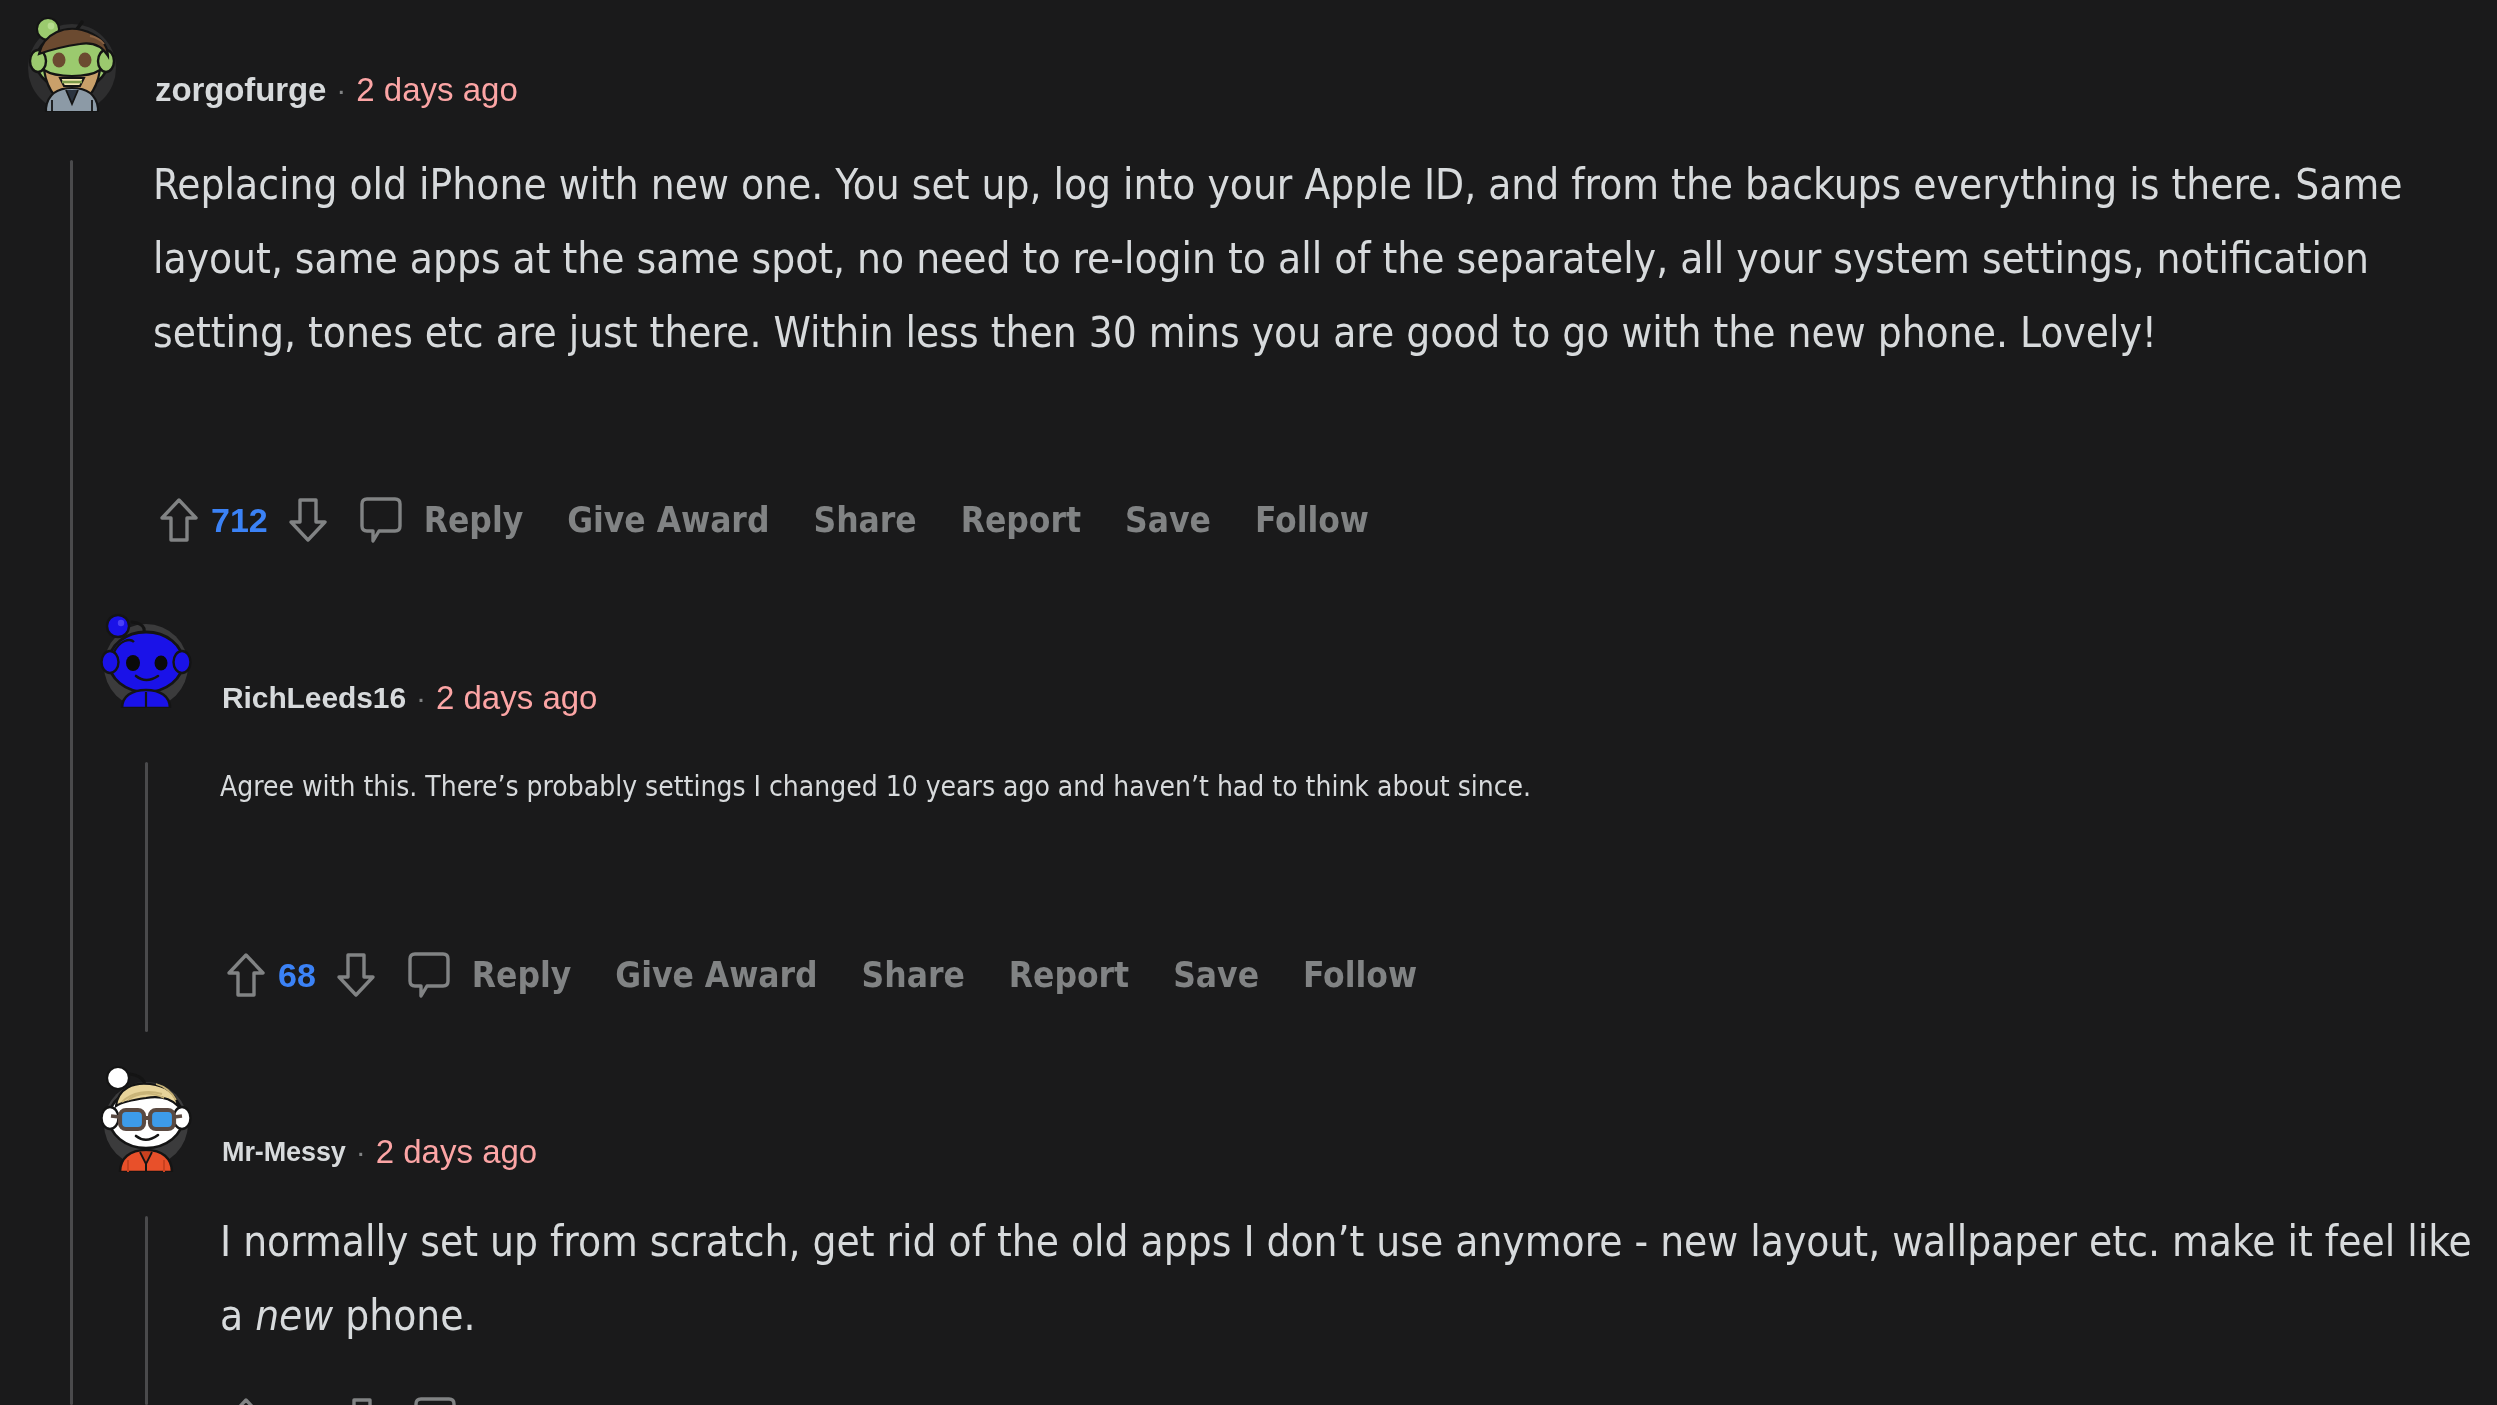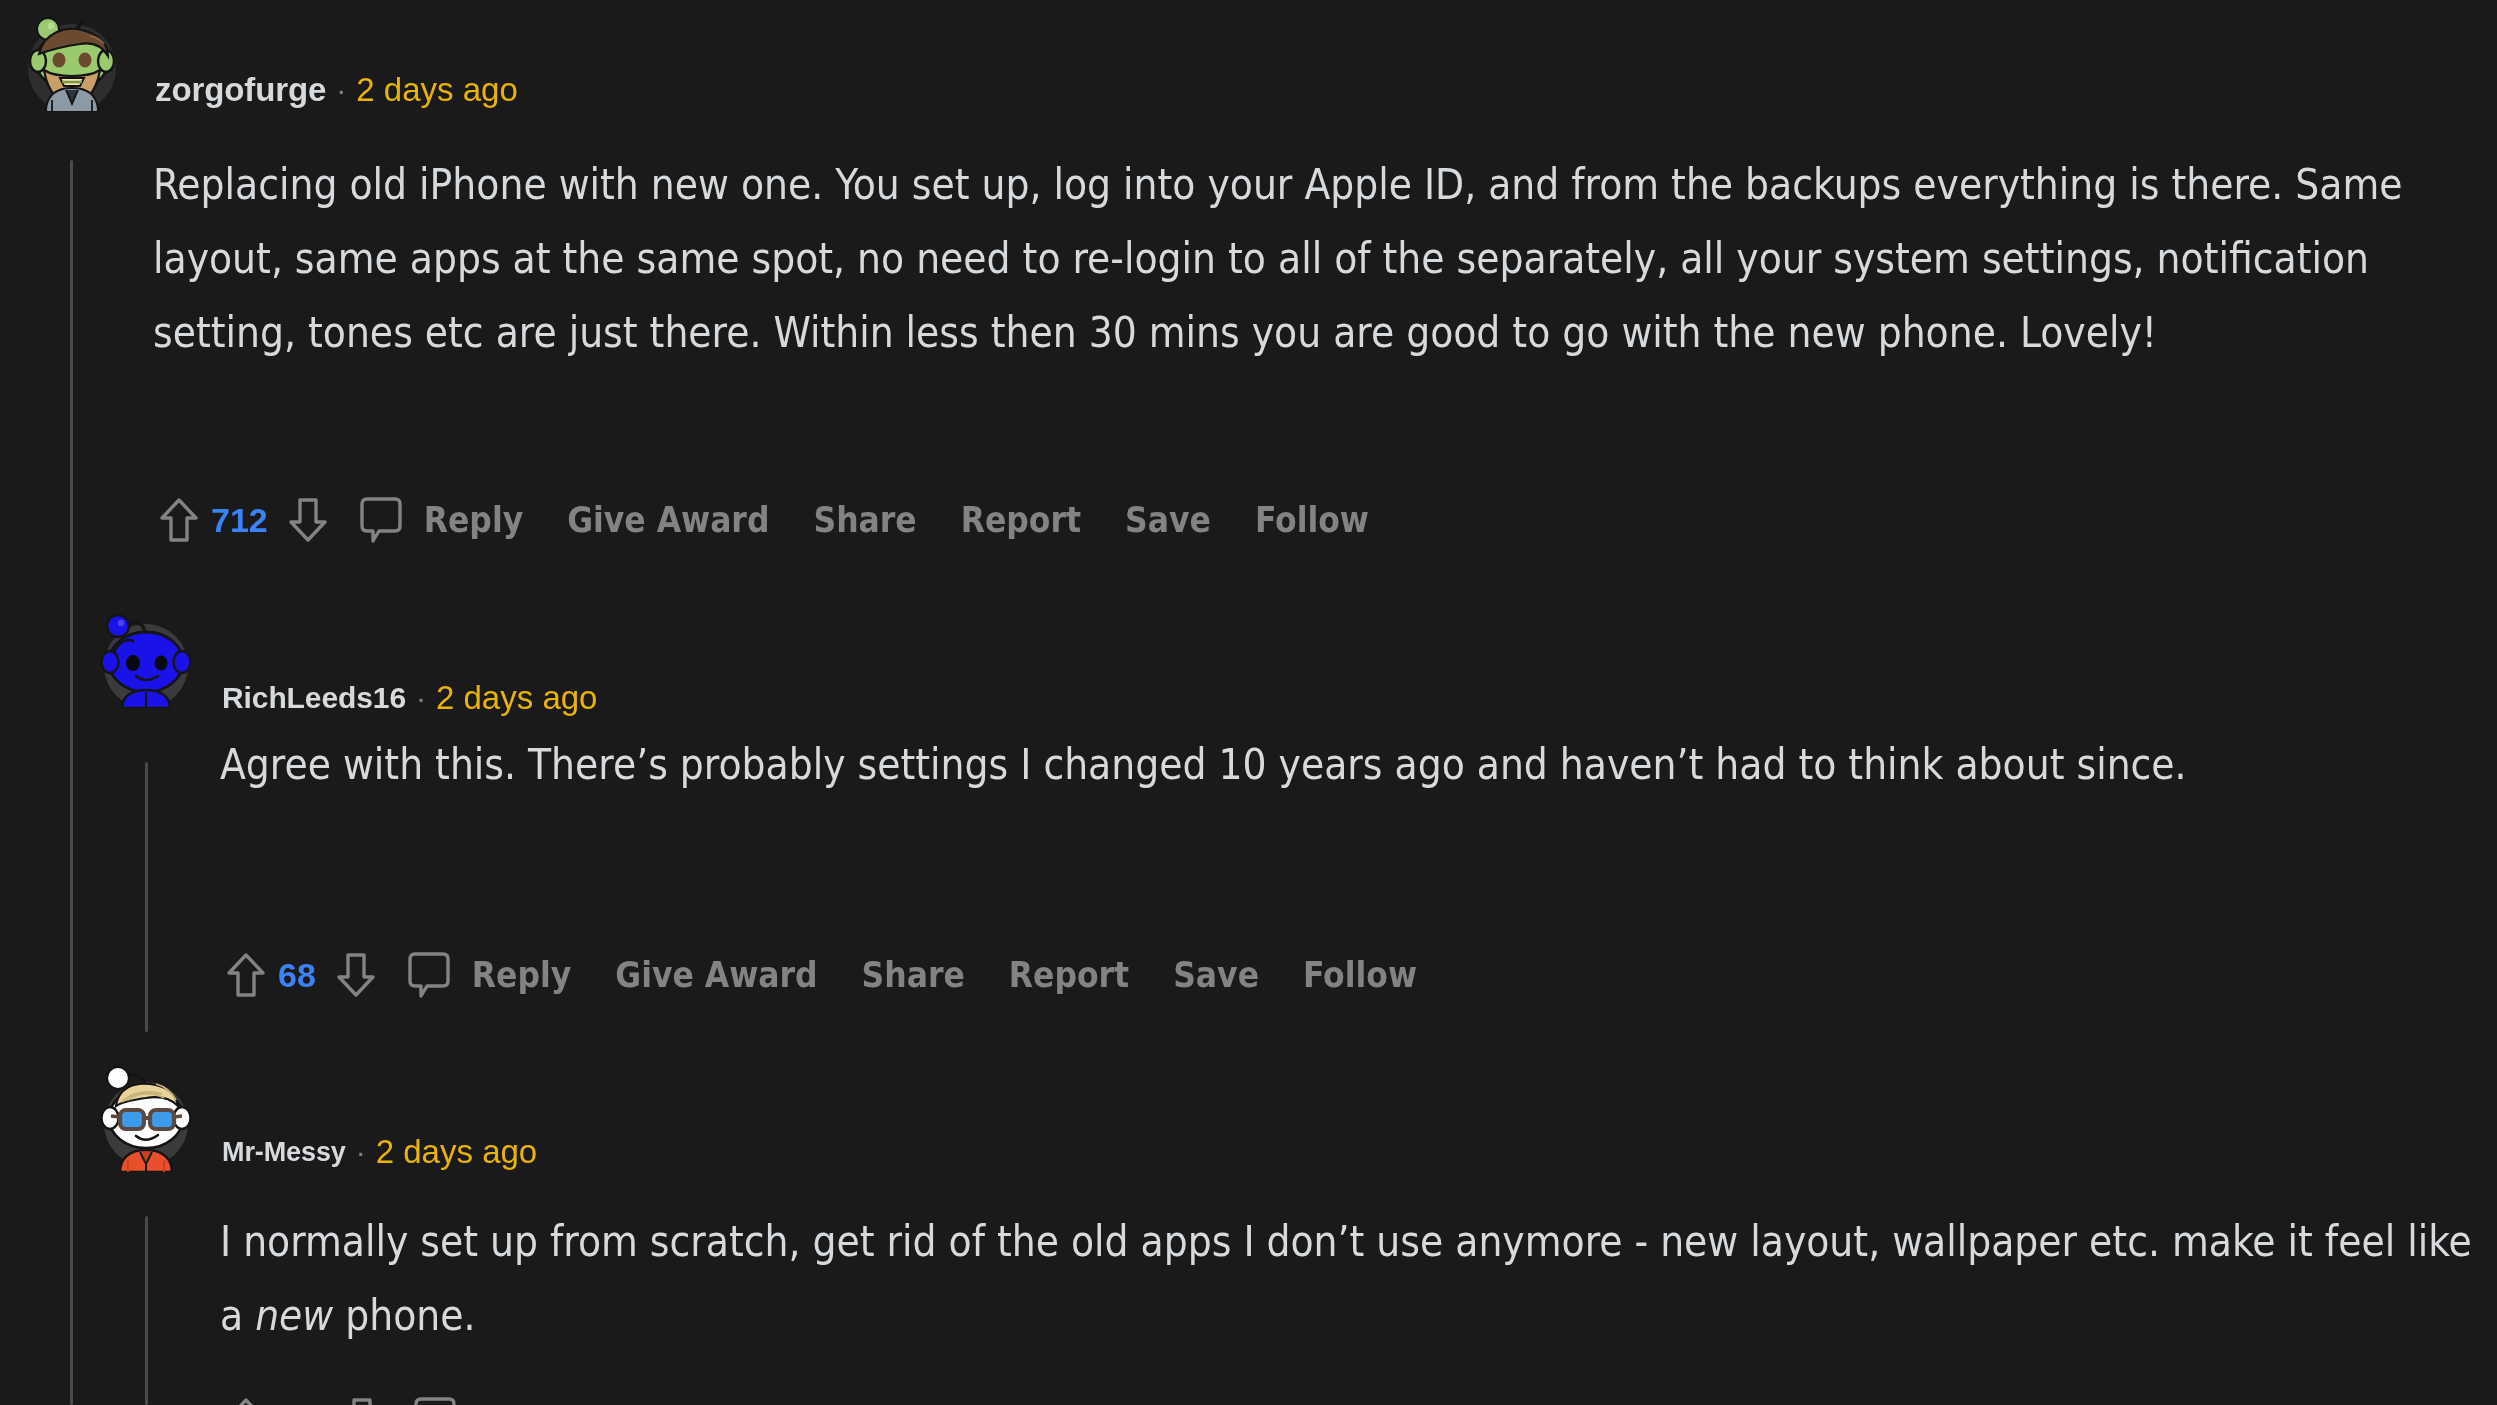--- a/index.html
+++ b/index.html
@@ -44,21 +44,21 @@
     font-weight: bold;
     color: #d7dadc;
     letter-spacing: -0.1px;
   }
   .dot {
     color: #818384;
     margin: 0 10px;
   }
   .ts {
     font-family: "Liberation Sans", sans-serif;
-    color: #eab308;
+    color: #fca5a5;
     font-weight: normal;
   }
 
   .body-text {
     font-family: "DejaVu Sans Condensed", "Liberation Sans", sans-serif;
     font-stretch: condensed;
     color: #d7dadc;
   }
 
   
@@ -193,21 +193,21 @@
     </div>
 
     <div class="c-header" style="position:absolute; left:222px; top:678px;">
       <span class="uname" style="font-size:30px;">RichLeeds16</span>
       <span class="dot" style="font-size:30px;">·</span>
       <span class="ts" style="font-size:33px;">2 days ago</span>
     </div>
 
     <div class="threadline" style="left:145px; top:762px; height:270px;"></div>
 
-    <div class="body-text" style="position:absolute; left:220px; top:728px; width:2240px; font-size:42px; line-height:74px;">Agree with this. There’s probably settings I changed 10 years ago and haven’t had to think about since.</div>
+    <div class="body-text" style="position:absolute; left:220px; top:750px; width:2240px; font-size:28px; line-height:74px;">Agree with this. There’s probably settings I changed 10 years ago and haven’t had to think about since.</div>
 
     <div class="actions" style="left:220px; top:945px; height:60px;">
 
       <span class="act-icon" style="width:52px;">
         <svg width="40" height="46" viewBox="0 0 40 46">
           <path d="M20 3 L 37 21 L 28 21 L 28 43 L 12 43 L 12 21 L 3 21 Z" fill="none" stroke="#818384" stroke-width="3.4" stroke-linejoin="round"></path>
         </svg>
       </span>
 
       <span class="votecount" style="font-size:34px; margin:0 12px 0 6px;">68</span>

